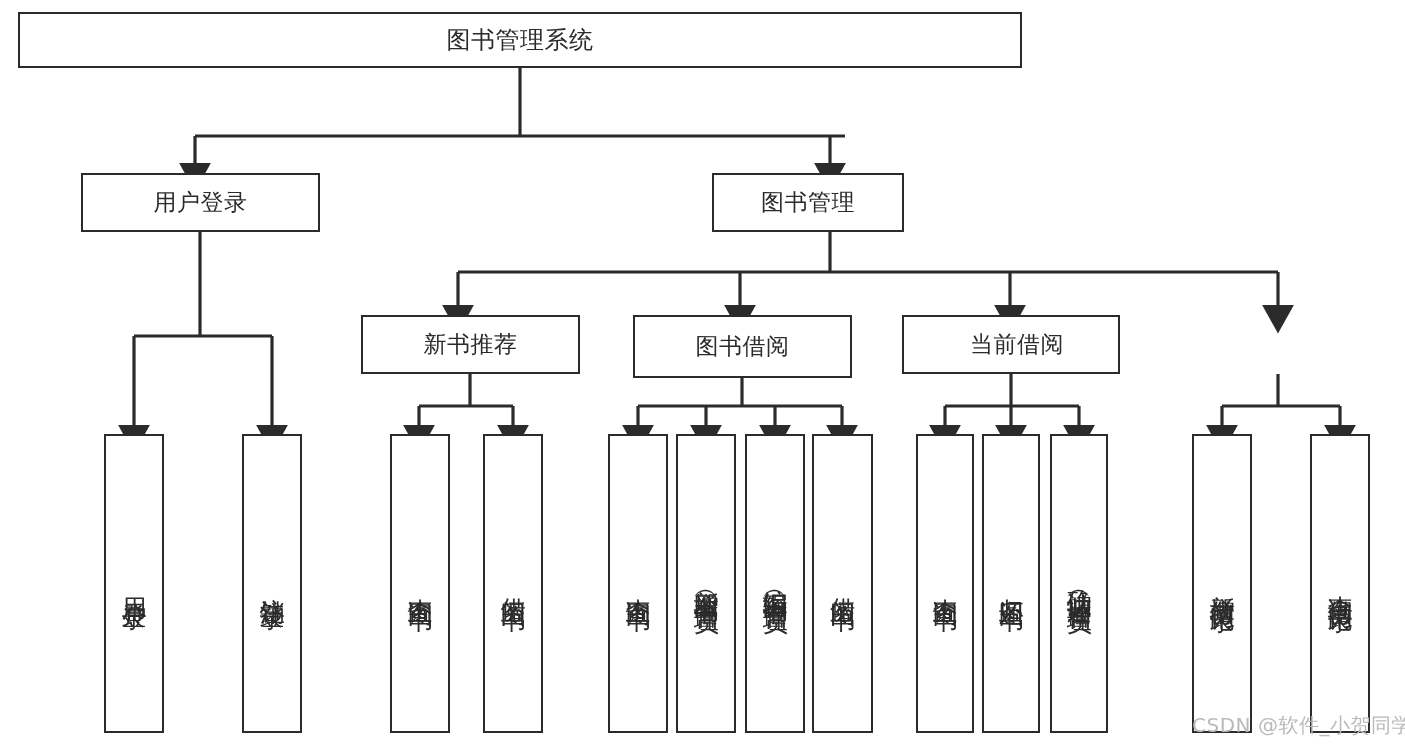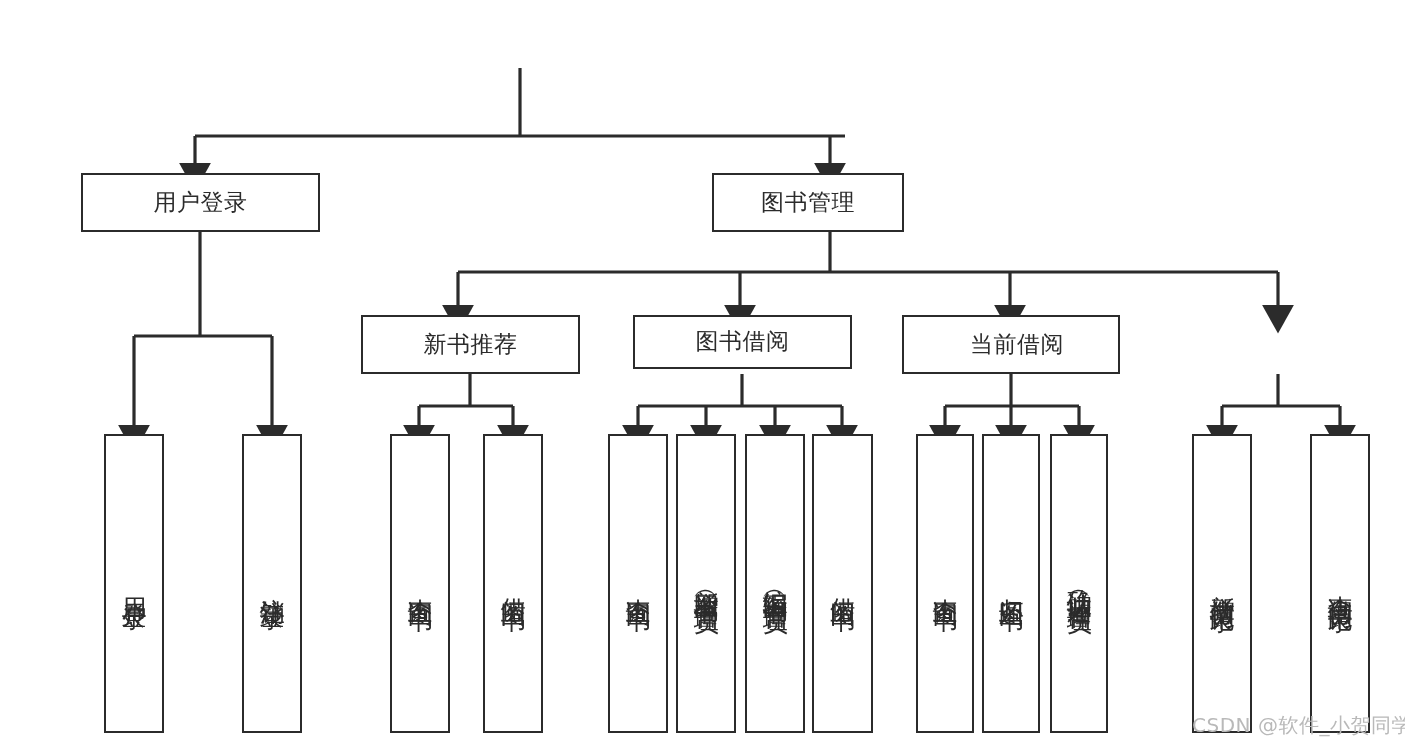--- a/index.html
+++ b/index.html
@@ -118,32 +118,35 @@
       <path d="M1011,406 L1011,428" marker-end="url(#arrow)"></path>
       <path d="M1079,406 L1079,428" marker-end="url(#arrow)"></path>
 
       <path d="M1278,374 L1278,406"></path>
       <path d="M1222,406 L1340,406"></path>
       <path d="M1222,406 L1222,428" marker-end="url(#arrow)"></path>
       <path d="M1340,406 L1340,428" marker-end="url(#arrow)"></path>
     </g>
   </svg>
 
+  <div class="node h root" style="left:18px; top:12px; width:1004px; height:56px;">
+    <span class="lbl">图书管理系统</span>
+  </div>
 
   <div class="node h" style="left:81px; top:173px; width:239px; height:59px;">
     <span class="lbl">用户登录</span>
   </div>
   <div class="node h" style="left:712px; top:173px; width:192px; height:59px;">
     <span class="lbl">图书管理</span>
   </div>
 
   <div class="node h" style="left:361px; top:315px; width:219px; height:59px;">
     <span class="lbl">新书推荐</span>
   </div>
-  <div class="node h" style="left:633px; top:315px; width:219px; height:54px;">
+  <div class="node h" style="left:633px; top:315px; width:219px; height:63px;">
     <span class="lbl">图书借阅</span>
   </div>
   <div class="node h" style="left:902px; top:315px; width:218px; height:59px;padding-left:12px;">
     <span class="lbl">当前借阅</span>
   </div>
 
   <div class="node v" style="left:104px; top:434px; width:60px; height:299px;">
     <span class="lbl">用户登录</span>
   </div>
   <div class="node v" style="left:242px; top:434px; width:60px; height:299px;">

